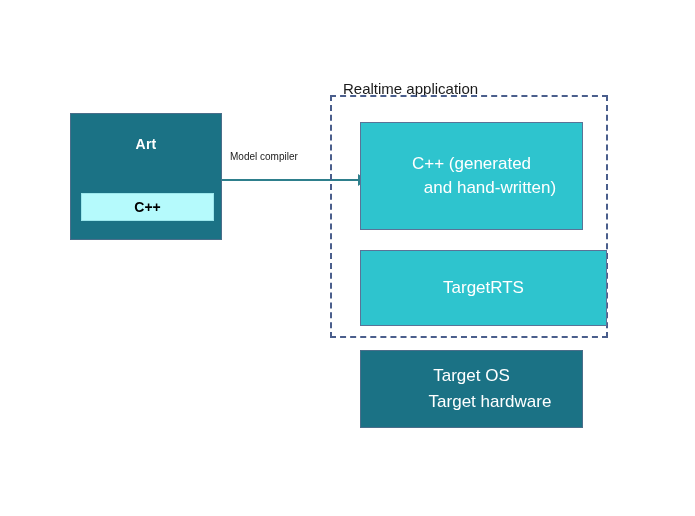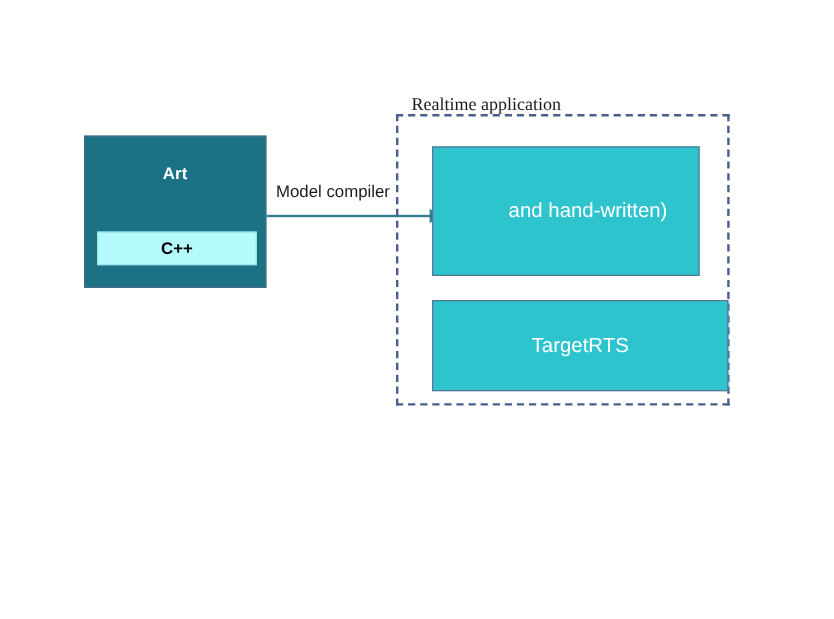--- a/index.html
+++ b/index.html
@@ -79,21 +79,21 @@
     width: 0;
     height: 0;
     border-top: 6px solid transparent;
     border-bottom: 6px solid transparent;
     border-left: 9px solid #2E7F8C;
   }
   .arrow-label {
     position: absolute;
     left: 229px;
     top: 151px;
-    font-size: 14px;
+    font-size: 10px;
     color: #1A1A1A;
     white-space: nowrap;
     background: #ffffff;
     padding: 0 1px;
   }
 
   
   .dashed-box {
     position: absolute;
     left: 330px;
@@ -104,21 +104,20 @@
     box-sizing: border-box;
     background: transparent;
   }
   .dashed-label {
     position: absolute;
     left: 343px;
     top: 80px;
     font-size: 15px;
     color: #1A1A1A;
     white-space: nowrap;
-    font-family: Liberation Serif, serif;
   }
 
   
   .cyan-box {
     position: absolute;
     background: #2EC4CE;
     border: 1px solid #5A7397;
     box-sizing: border-box;
     display: flex;
     align-items: center;
@@ -182,22 +181,29 @@
 
   <div class="arrow-line"></div>
   <div class="arrow-head"></div>
   <div class="arrow-label">Model compiler</div>
 
   <div class="dashed-label">Realtime application</div>
   <div class="dashed-box"></div>
 
   <div class="cyan-box" id="box-cpp-generated">
     <span class="label">
+      <span class="line1">C++ (generated</span>
       <span class="line2">and hand-written)</span>
     </span>
   </div>
 
   <div class="cyan-box" id="box-targetrts">
     <span class="label">TargetRTS</span>
   </div>
 
+  <div class="dark-box">
+    <span class="label">
+      <span class="line1">Target OS</span>
+      <span class="line2">Target hardware</span>
+    </span>
+  </div>
 
 </div>
 
 </body></html>

